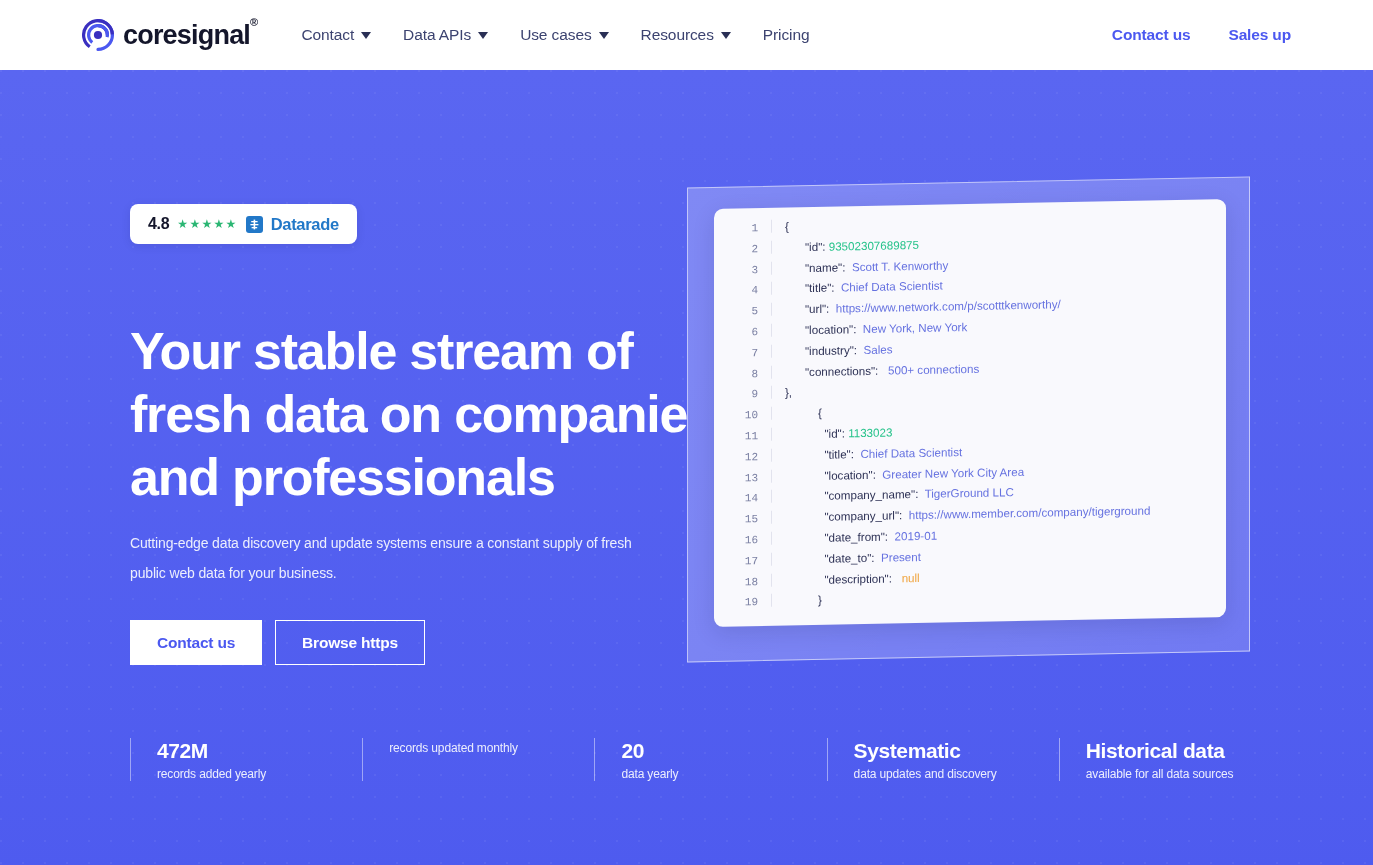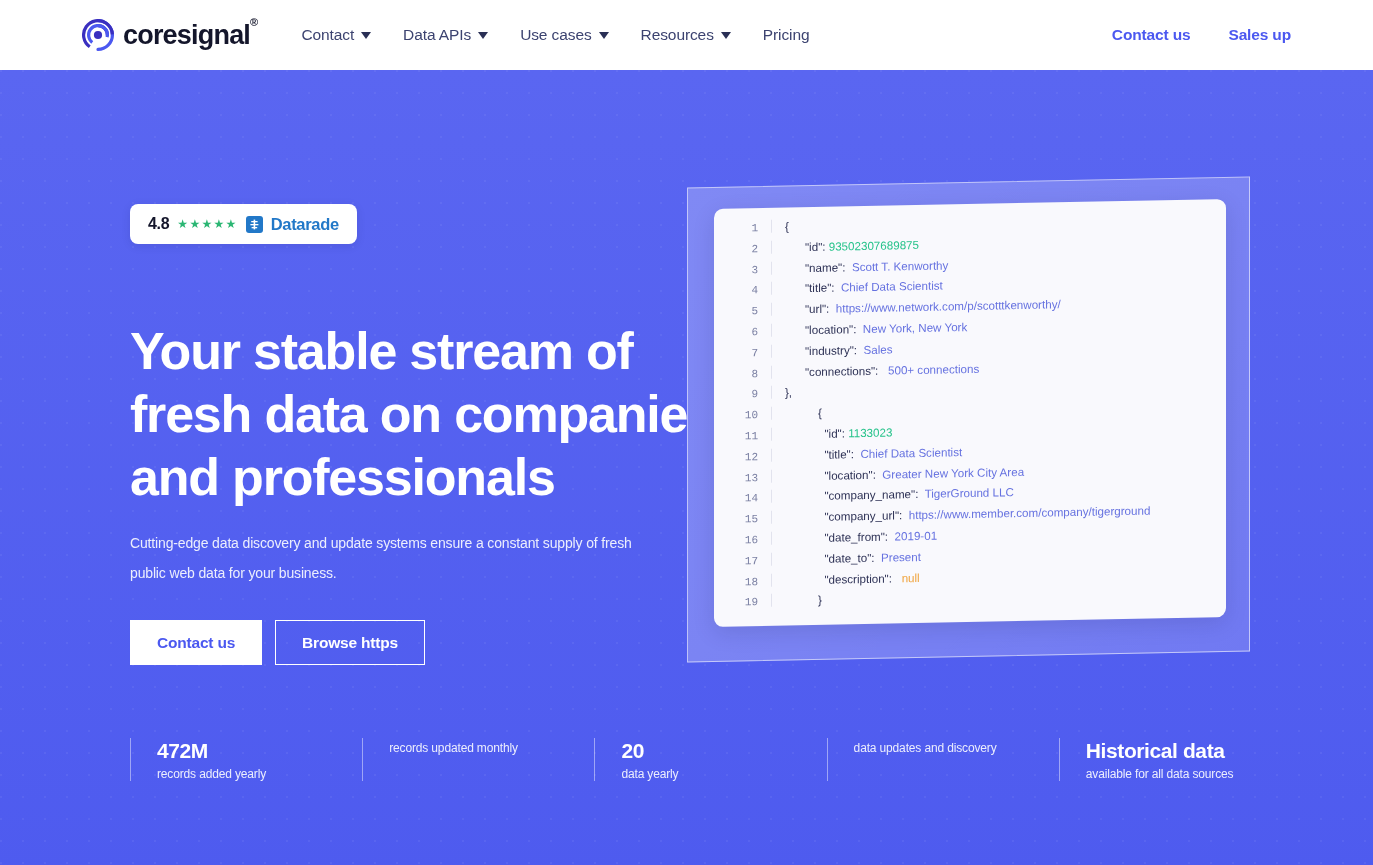--- a/index.html
+++ b/index.html
@@ -439,20 +439,21 @@
         <div class="stat-label">records added yearly</div>
       </div>
       <div class="stat">
         <div class="stat-label">records updated monthly</div>
       </div>
       <div class="stat">
         <div class="stat-value">20</div>
         <div class="stat-label">data yearly</div>
       </div>
       <div class="stat">
+        <div class="stat-value">Systematic</div>
         <div class="stat-label">data updates and discovery</div>
       </div>
       <div class="stat">
         <div class="stat-value">Historical data</div>
         <div class="stat-label">available for all data sources</div>
       </div>
     </div>
 
   </div>
 </div>

